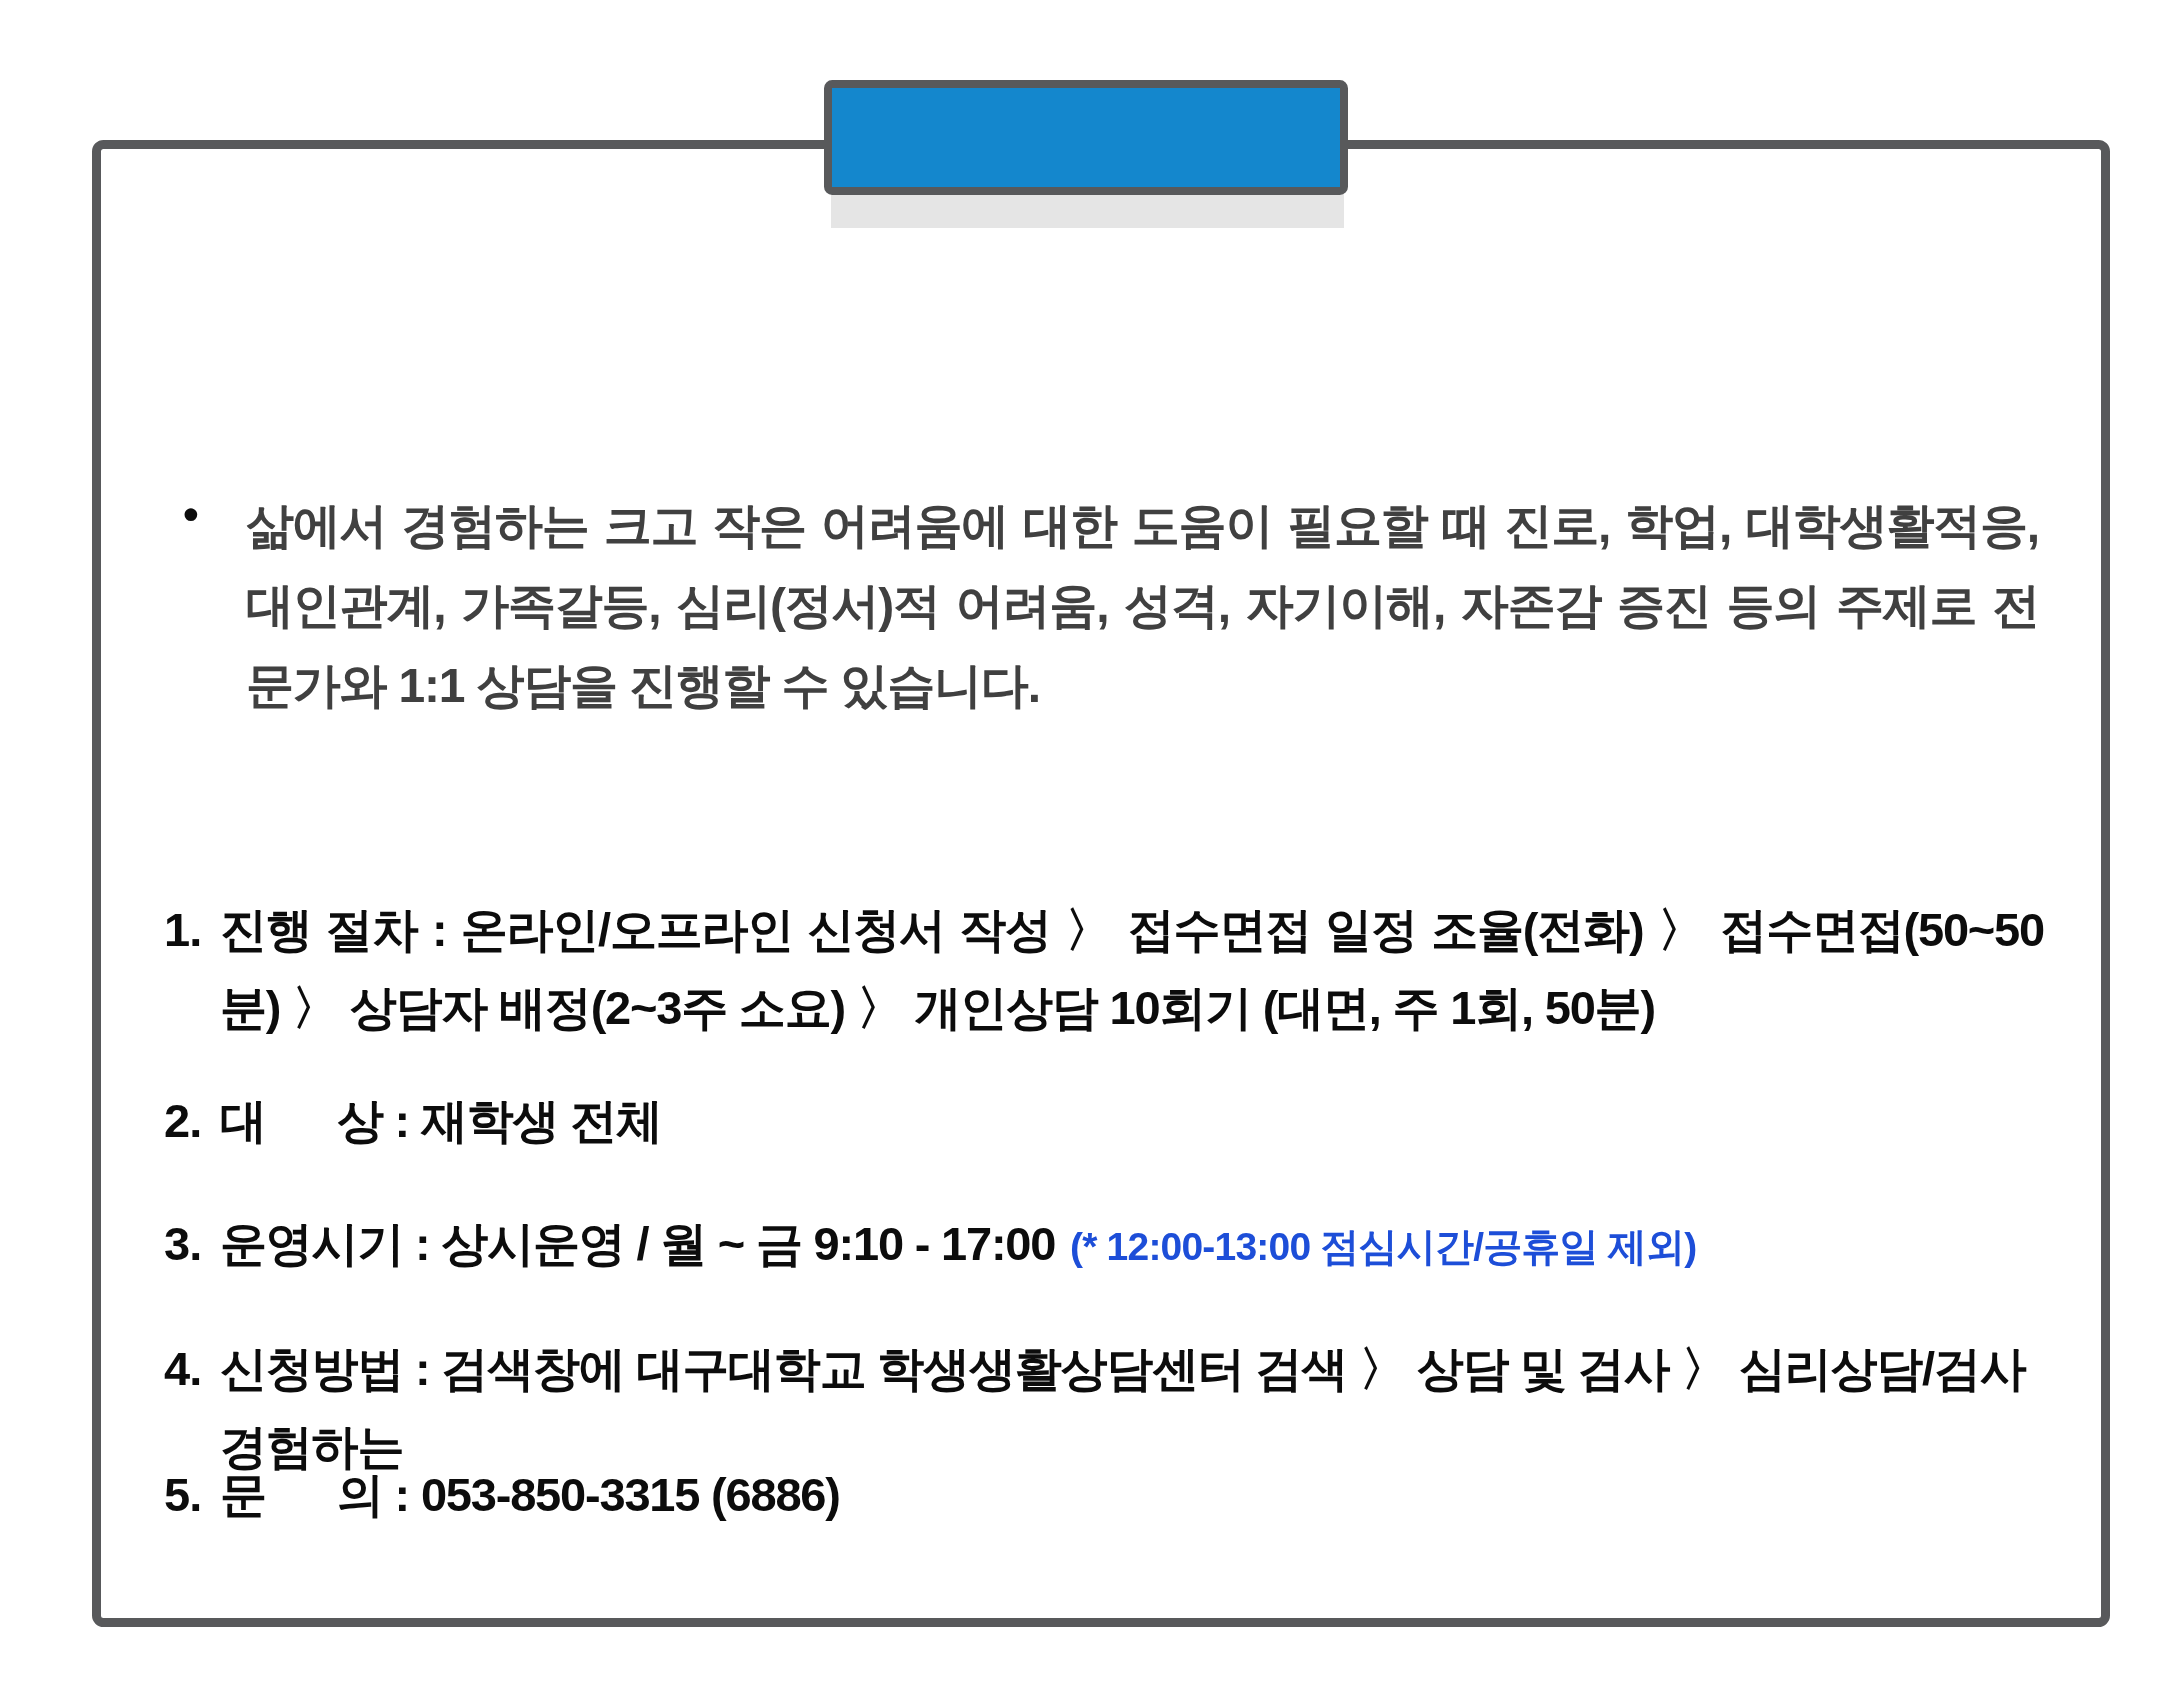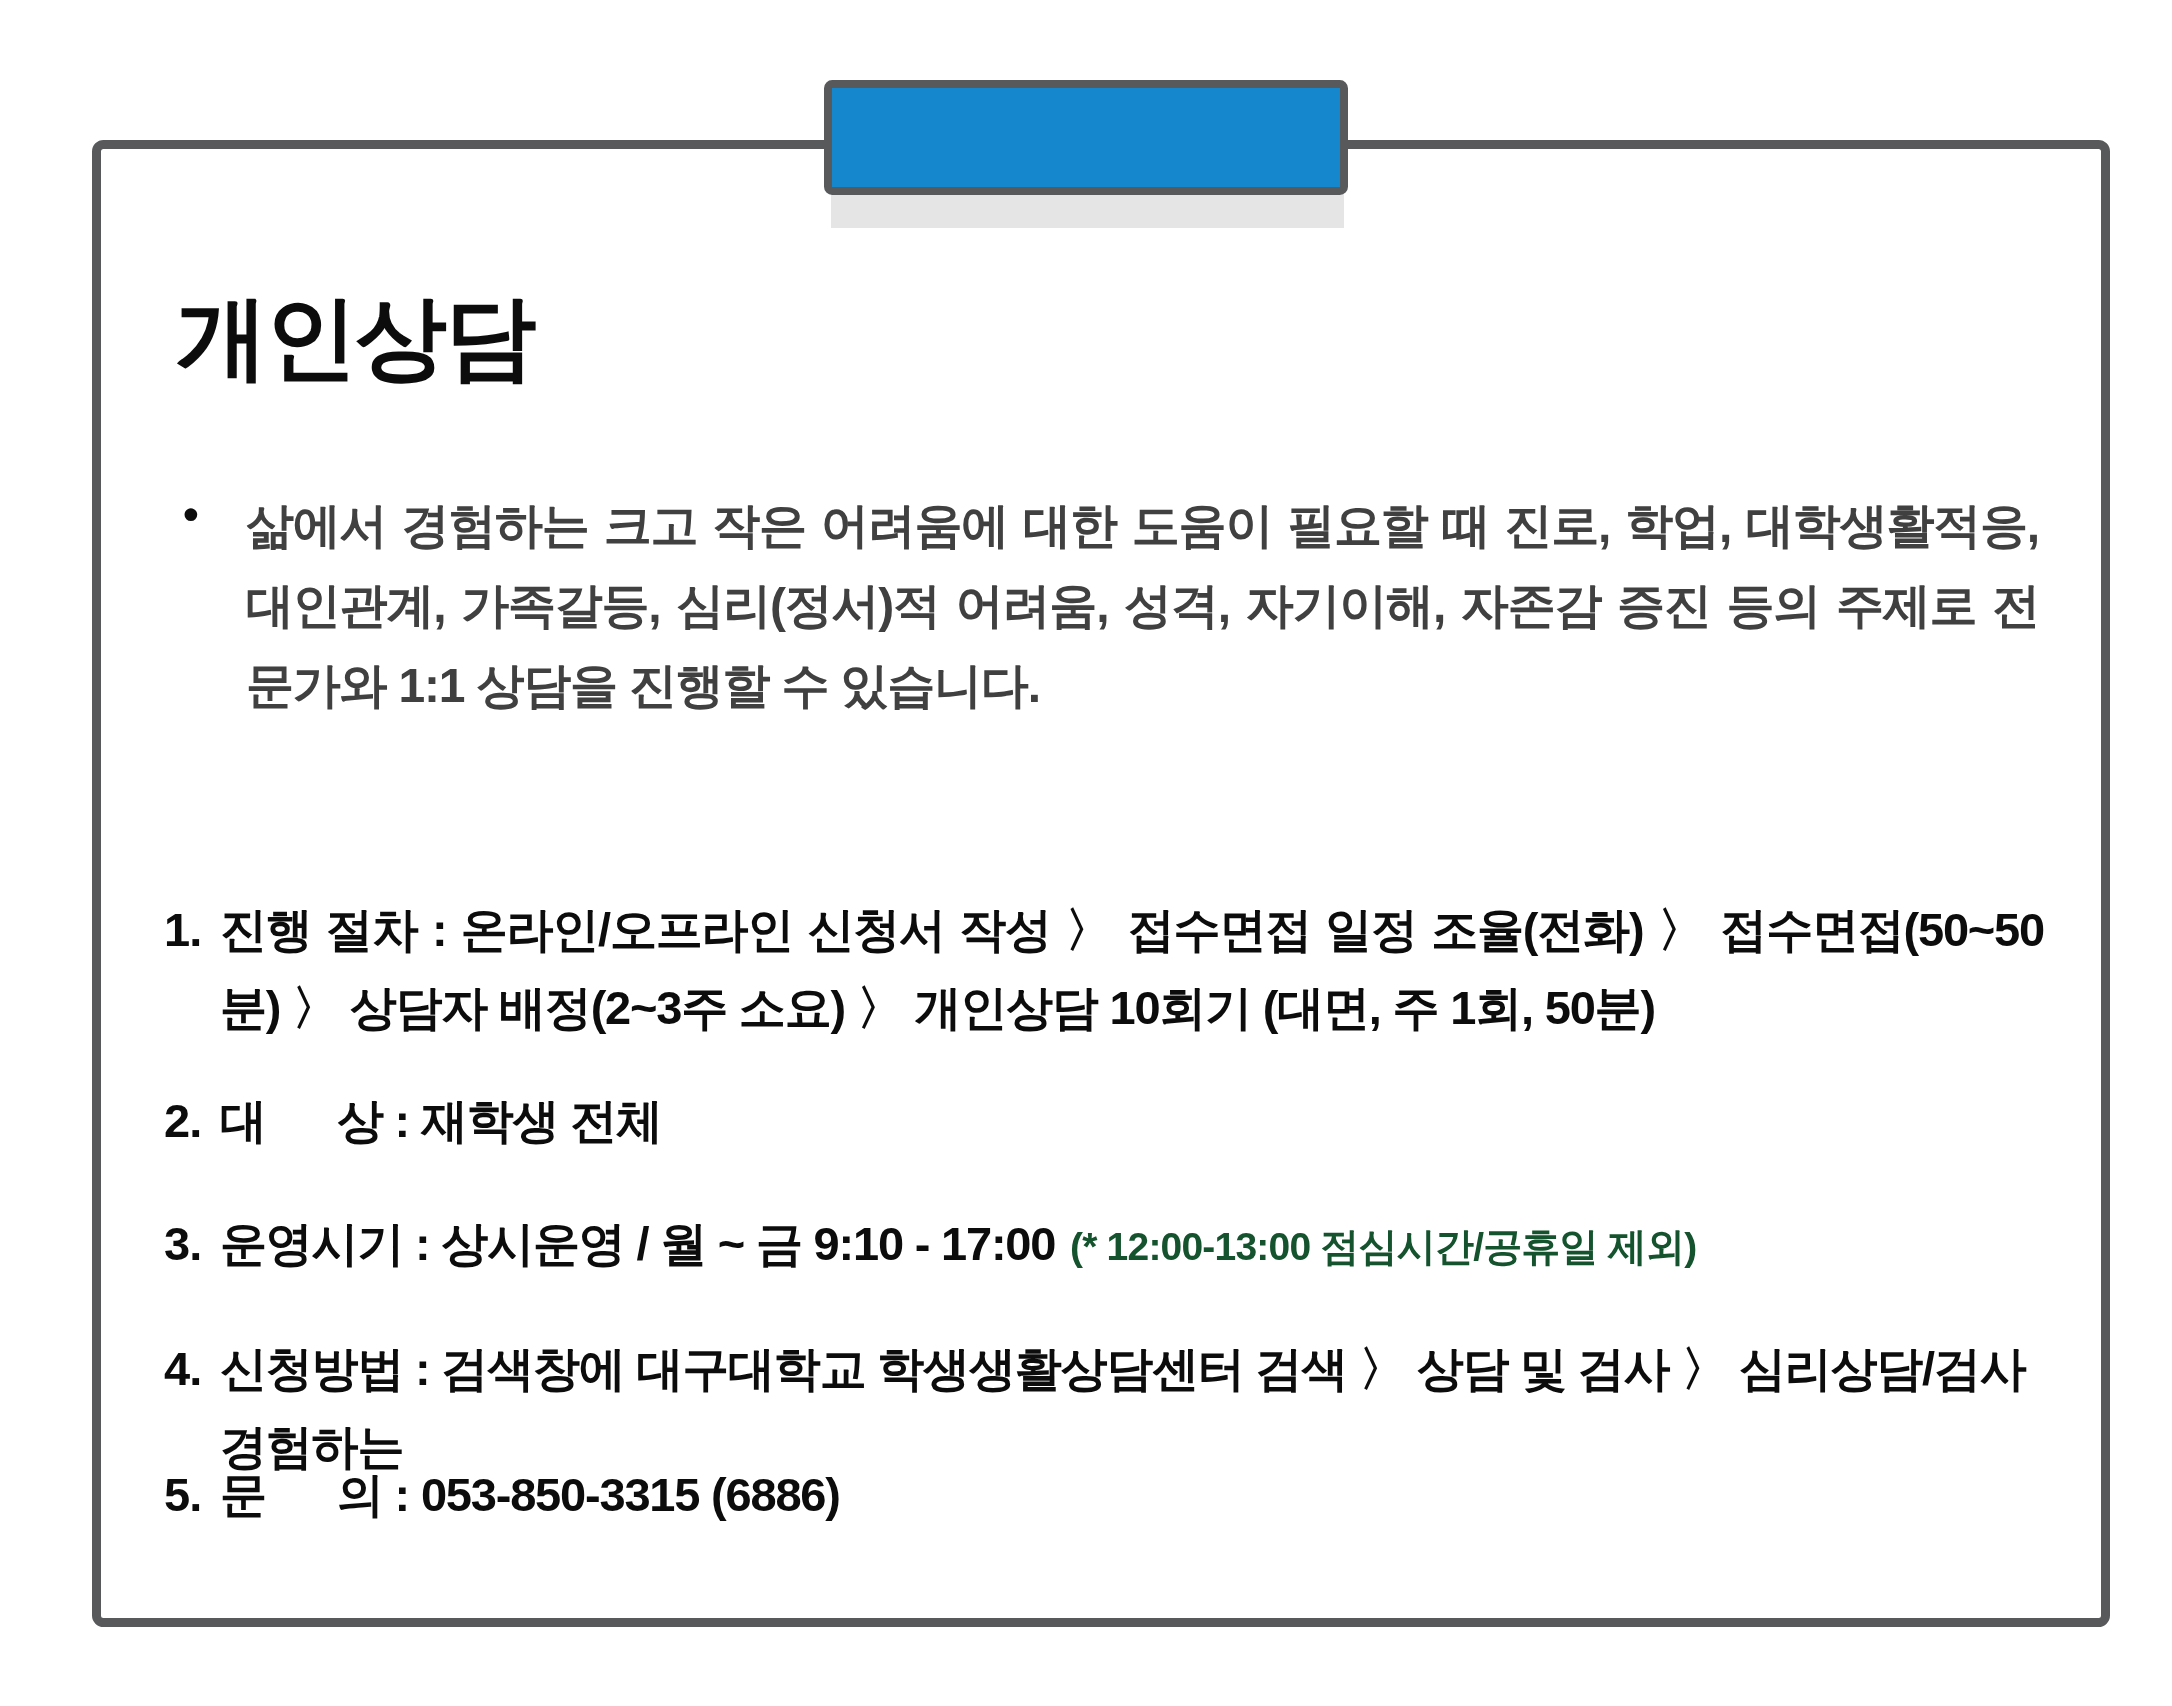--- a/index.html
+++ b/index.html
@@ -120,42 +120,41 @@
 </style>
 </head>
 <body>
 
 <div class="page">
 
   <div class="main-box"></div>
   <div class="tab-shadow" style="background: rgb(229, 229, 229);"></div>
   <div class="blue-tab" style="background: rgb(20, 135, 205);"></div>
 
-  <h1 class="title">개인상담</h1>
 
   <div class="bullet-para">
     <span class="bullet-dot">●</span>
     <p class="bullet-text">삶에서 경험하는 크고 작은 어려움에 대한 도움이 필요할 때 진로, 학업, 대학생활적응, 대인관계, 가족갈등, 심리(정서)적 어려움, 성격, 자기이해, 자존감 증진 등의 주제로 전문가와 1:1 상담을 진행할 수 있습니다.</p>
   </div>
 
   <ol class="items">
 
     <li class="item" style="top:891px;">
       <span class="num">1.</span>
       <span class="itext justify">진행 절차 : 온라인/오프라인 신청서 작성 〉 접수면접 일정 조율(전화) 〉 접수면접(50~50분) 〉 상담자 배정(2~3주 소요) 〉 개인상담 10회기 (대면, 주 1회, 50분)</span>
     </li>
 
     <li class="item" style="top:1082px;">
       <span class="num">2.</span>
       <span class="itext pre">대      상 : 재학생 전체</span>
     </li>
 
     <li class="item" style="top:1205px;">
       <span class="num">3.</span>
-      <span class="itext"><span>운영시기 : 상시운영 / 월 ~ 금 9:10 - 17:00</span><span class="red-note" style="color: #14532d;">(* 12:00-13:00 점심시간/공휴일 제외)</span></span>
+      <span class="itext"><span>운영시기 : 상시운영 / 월 ~ 금 9:10 - 17:00</span><span class="red-note" style="color: #1d4ed8;">(* 12:00-13:00 점심시간/공휴일 제외)</span></span>
     </li>
 
     <li class="item" style="top:1330px;">
       <span class="num">4.</span>
       <span class="itext">신청방법 : 검색창에 대구대학교 학생생활상담센터 검색 〉 상담 및 검사 〉 심리상담/검사 경험하는</span>
     </li>
 
     <li class="item" style="top:1456px;">
       <span class="num">5.</span>
       <span class="itext pre">문      의 : 053-850-3315 (6886)</span>

